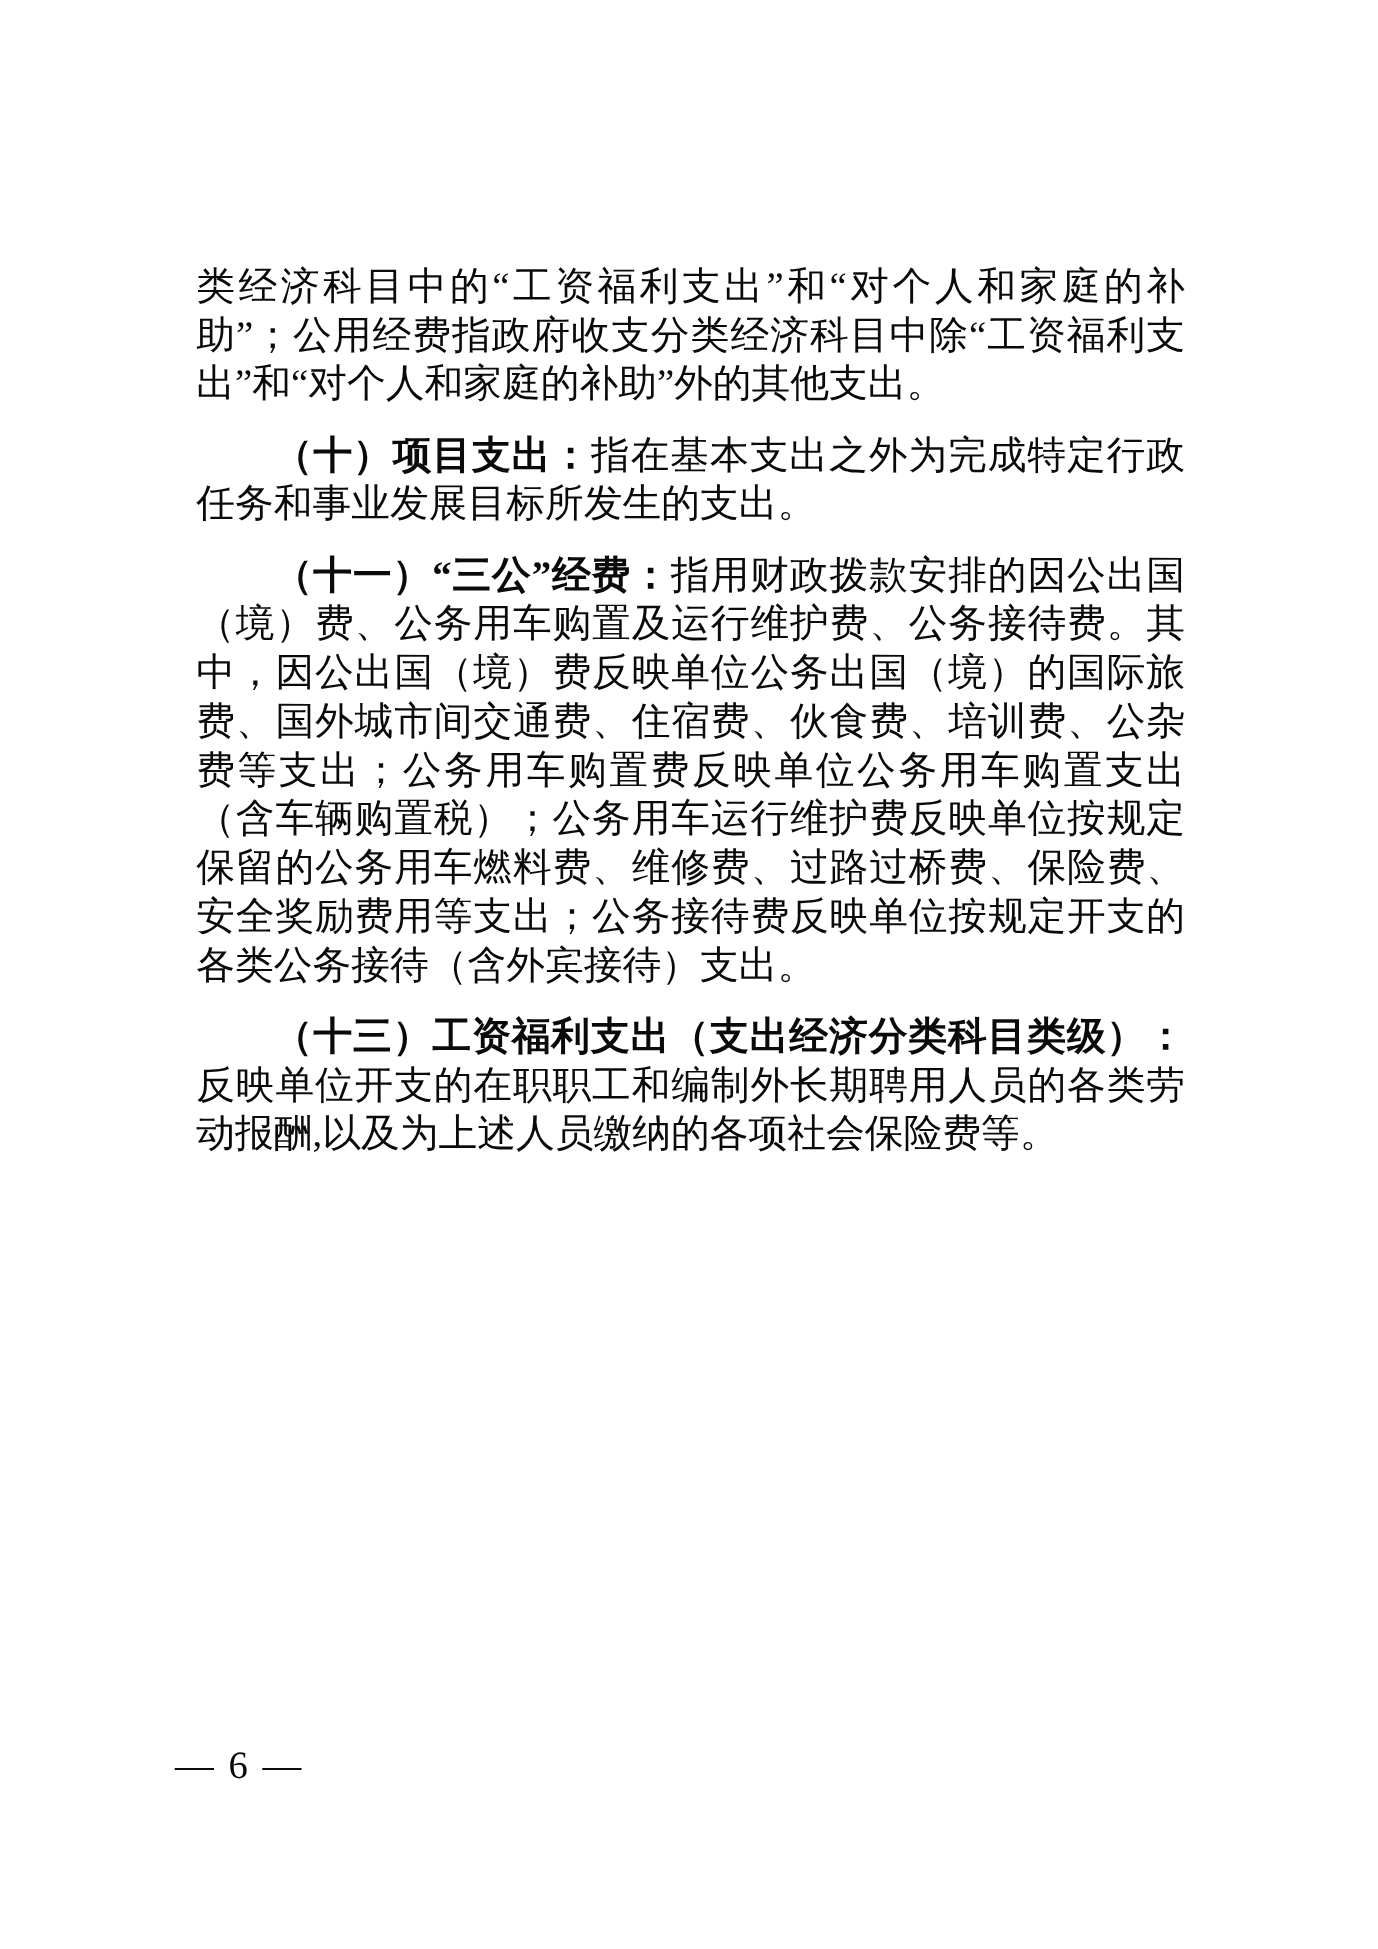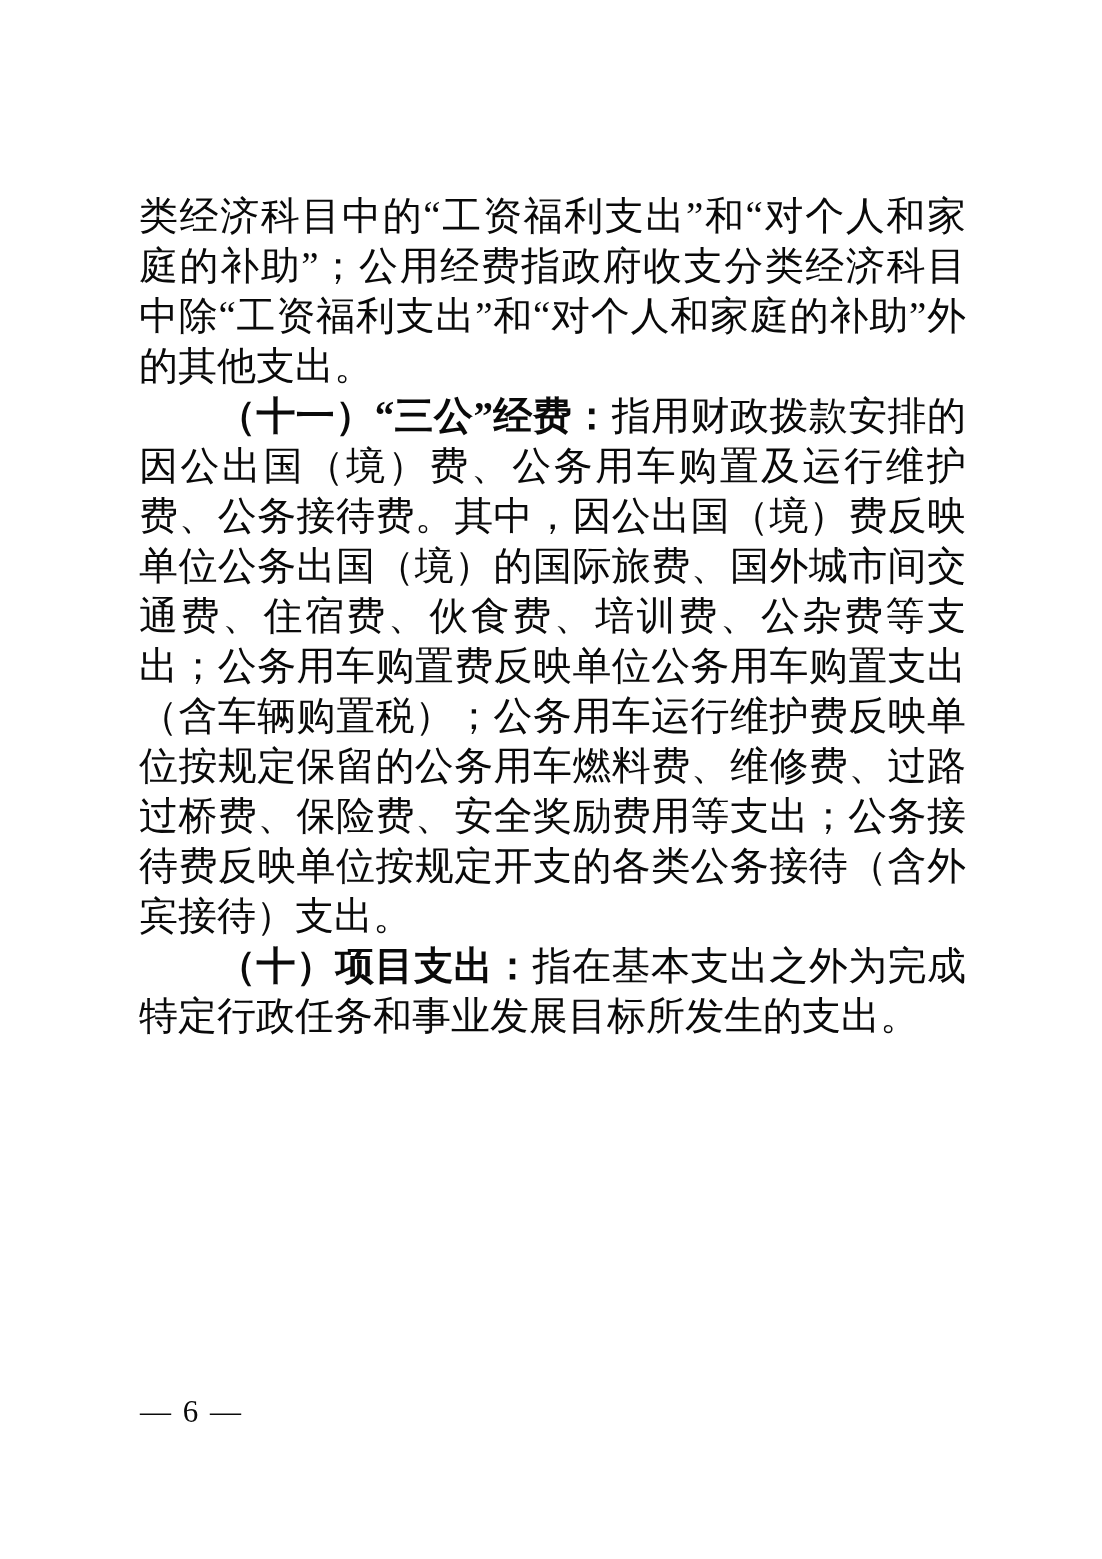--- a/index.html
+++ b/index.html
@@ -16,23 +16,23 @@
     font-family: "Liberation Serif", "DejaVu Serif", serif;
     color: #0a0a0a;
   }
   .content {
     position: absolute;
     left: 139px;
     top: 191px;
     width: 827px;
   }
   .para {
-    margin: 0;
-    font-size: 39px;
-    line-height: 50px;
+    margin: 18px;
+    font-size: 31px;
+    line-height: 39px;
     text-align: justify;
     text-justify: inter-ideograph;
     text-align-last: left;
     letter-spacing: 0;
     word-break: break-all;
   }
   .para.indent {
     text-indent: 2em;
   }
   .para .head {
@@ -49,22 +49,23 @@
   }
 </style>
 </head>
 <body>
 
 <div class="page">
   <div class="content">
 
     <p class="para"><span class="head"></span><span>类经济科目中的“工资福利支出”和“对个人和家庭的补助”；公用经费指政府收支分类经济科目中除“工资福利支出”和“对个人和家庭的补助”外的其他支出。</span></p>
 
+    <p class="para indent"><span class="head">（十）项目支出：</span><span>指在基本支出之外为完成特定行政任务和事业发展目标所发生的支出。</span></p>
+
     <p class="para indent"><span class="head">（十一）“三公”经费：</span><span>指用财政拨款安排的因公出国（境）费、公务用车购置及运行维护费、公务接待费。其中，因公出国（境）费反映单位公务出国（境）的国际旅费、国外城市间交通费、住宿费、伙食费、培训费、公杂费等支出；公务用车购置费反映单位公务用车购置支出（含车辆购置税）；公务用车运行维护费反映单位按规定保留的公务用车燃料费、维修费、过路过桥费、保险费、安全奖励费用等支出；公务接待费反映单位按规定开支的各类公务接待（含外宾接待）支出。</span></p>
 
-    <p class="para indent"><span class="head">（十）项目支出：</span><span>指在基本支出之外为完成特定行政任务和事业发展目标所发生的支出。</span></p>
 
-
+    <p class="para indent"><span class="head">（十三）工资福利支出（支出经济分类科目类级）：</span><span>反映单位开支的在职职工和编制外长期聘用人员的各类劳动报酬,以及为上述人员缴纳的各项社会保险费等。</span></p>
 
   </div>
 
   <div class="page-footer">— 6 —</div>
 </div>
 
 </body></html>

